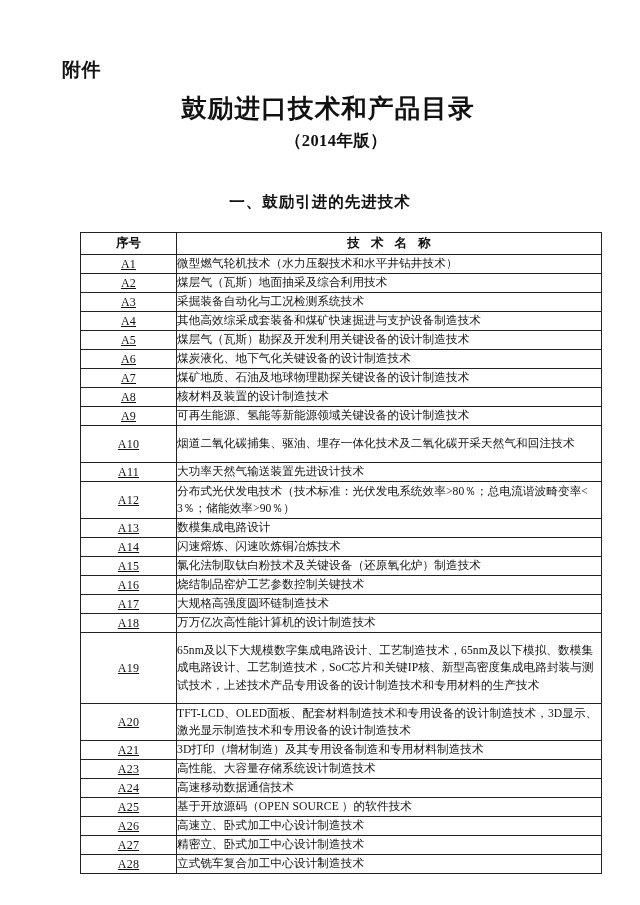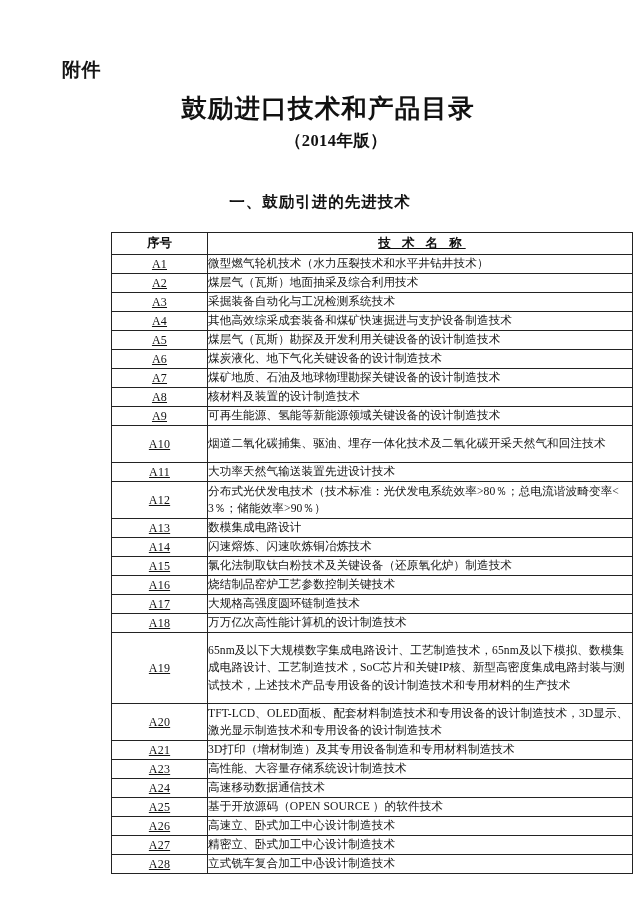--- a/index.html
+++ b/index.html
@@ -67,21 +67,21 @@
     text-align: center;
     font-family: Liberation Sans, sans-serif;
     font-size: 15.5px;
     font-weight: bold;
     letter-spacing: 1px;
     color: #121212;
   }
   
   .tbl-wrap {
     position: absolute;
-    left: 79px;
+    left: 48px;
     top: 232px;
     width: 521px;
     padding-left: 32px;
   }
   table.catalog {
     border-collapse: collapse;
     width: 521px;
     table-layout: fixed;
     font-family: "Liberation Serif", "DejaVu Serif", serif;
   }
@@ -94,21 +94,21 @@
     padding: 0;
     vertical-align: middle;
   }
   table.catalog th {
     height: 21px;
     font-weight: bold;
     font-size: 12.5px;
     text-align: center;
     color: #0f0f0f;
   }
-  th.h-name { letter-spacing: 4px; text-indent: 4px; text-decoration: underline; }
+  th.h-name { letter-spacing: 4px; text-indent: 4px; }
 
   td.no {
     text-align: center;
     font-size: 12px;
     letter-spacing: 0.2px;
     color: #121212;
     font-family: "Liberation Serif", "DejaVu Serif", serif;
     text-decoration: underline;
   }
   td.name {

